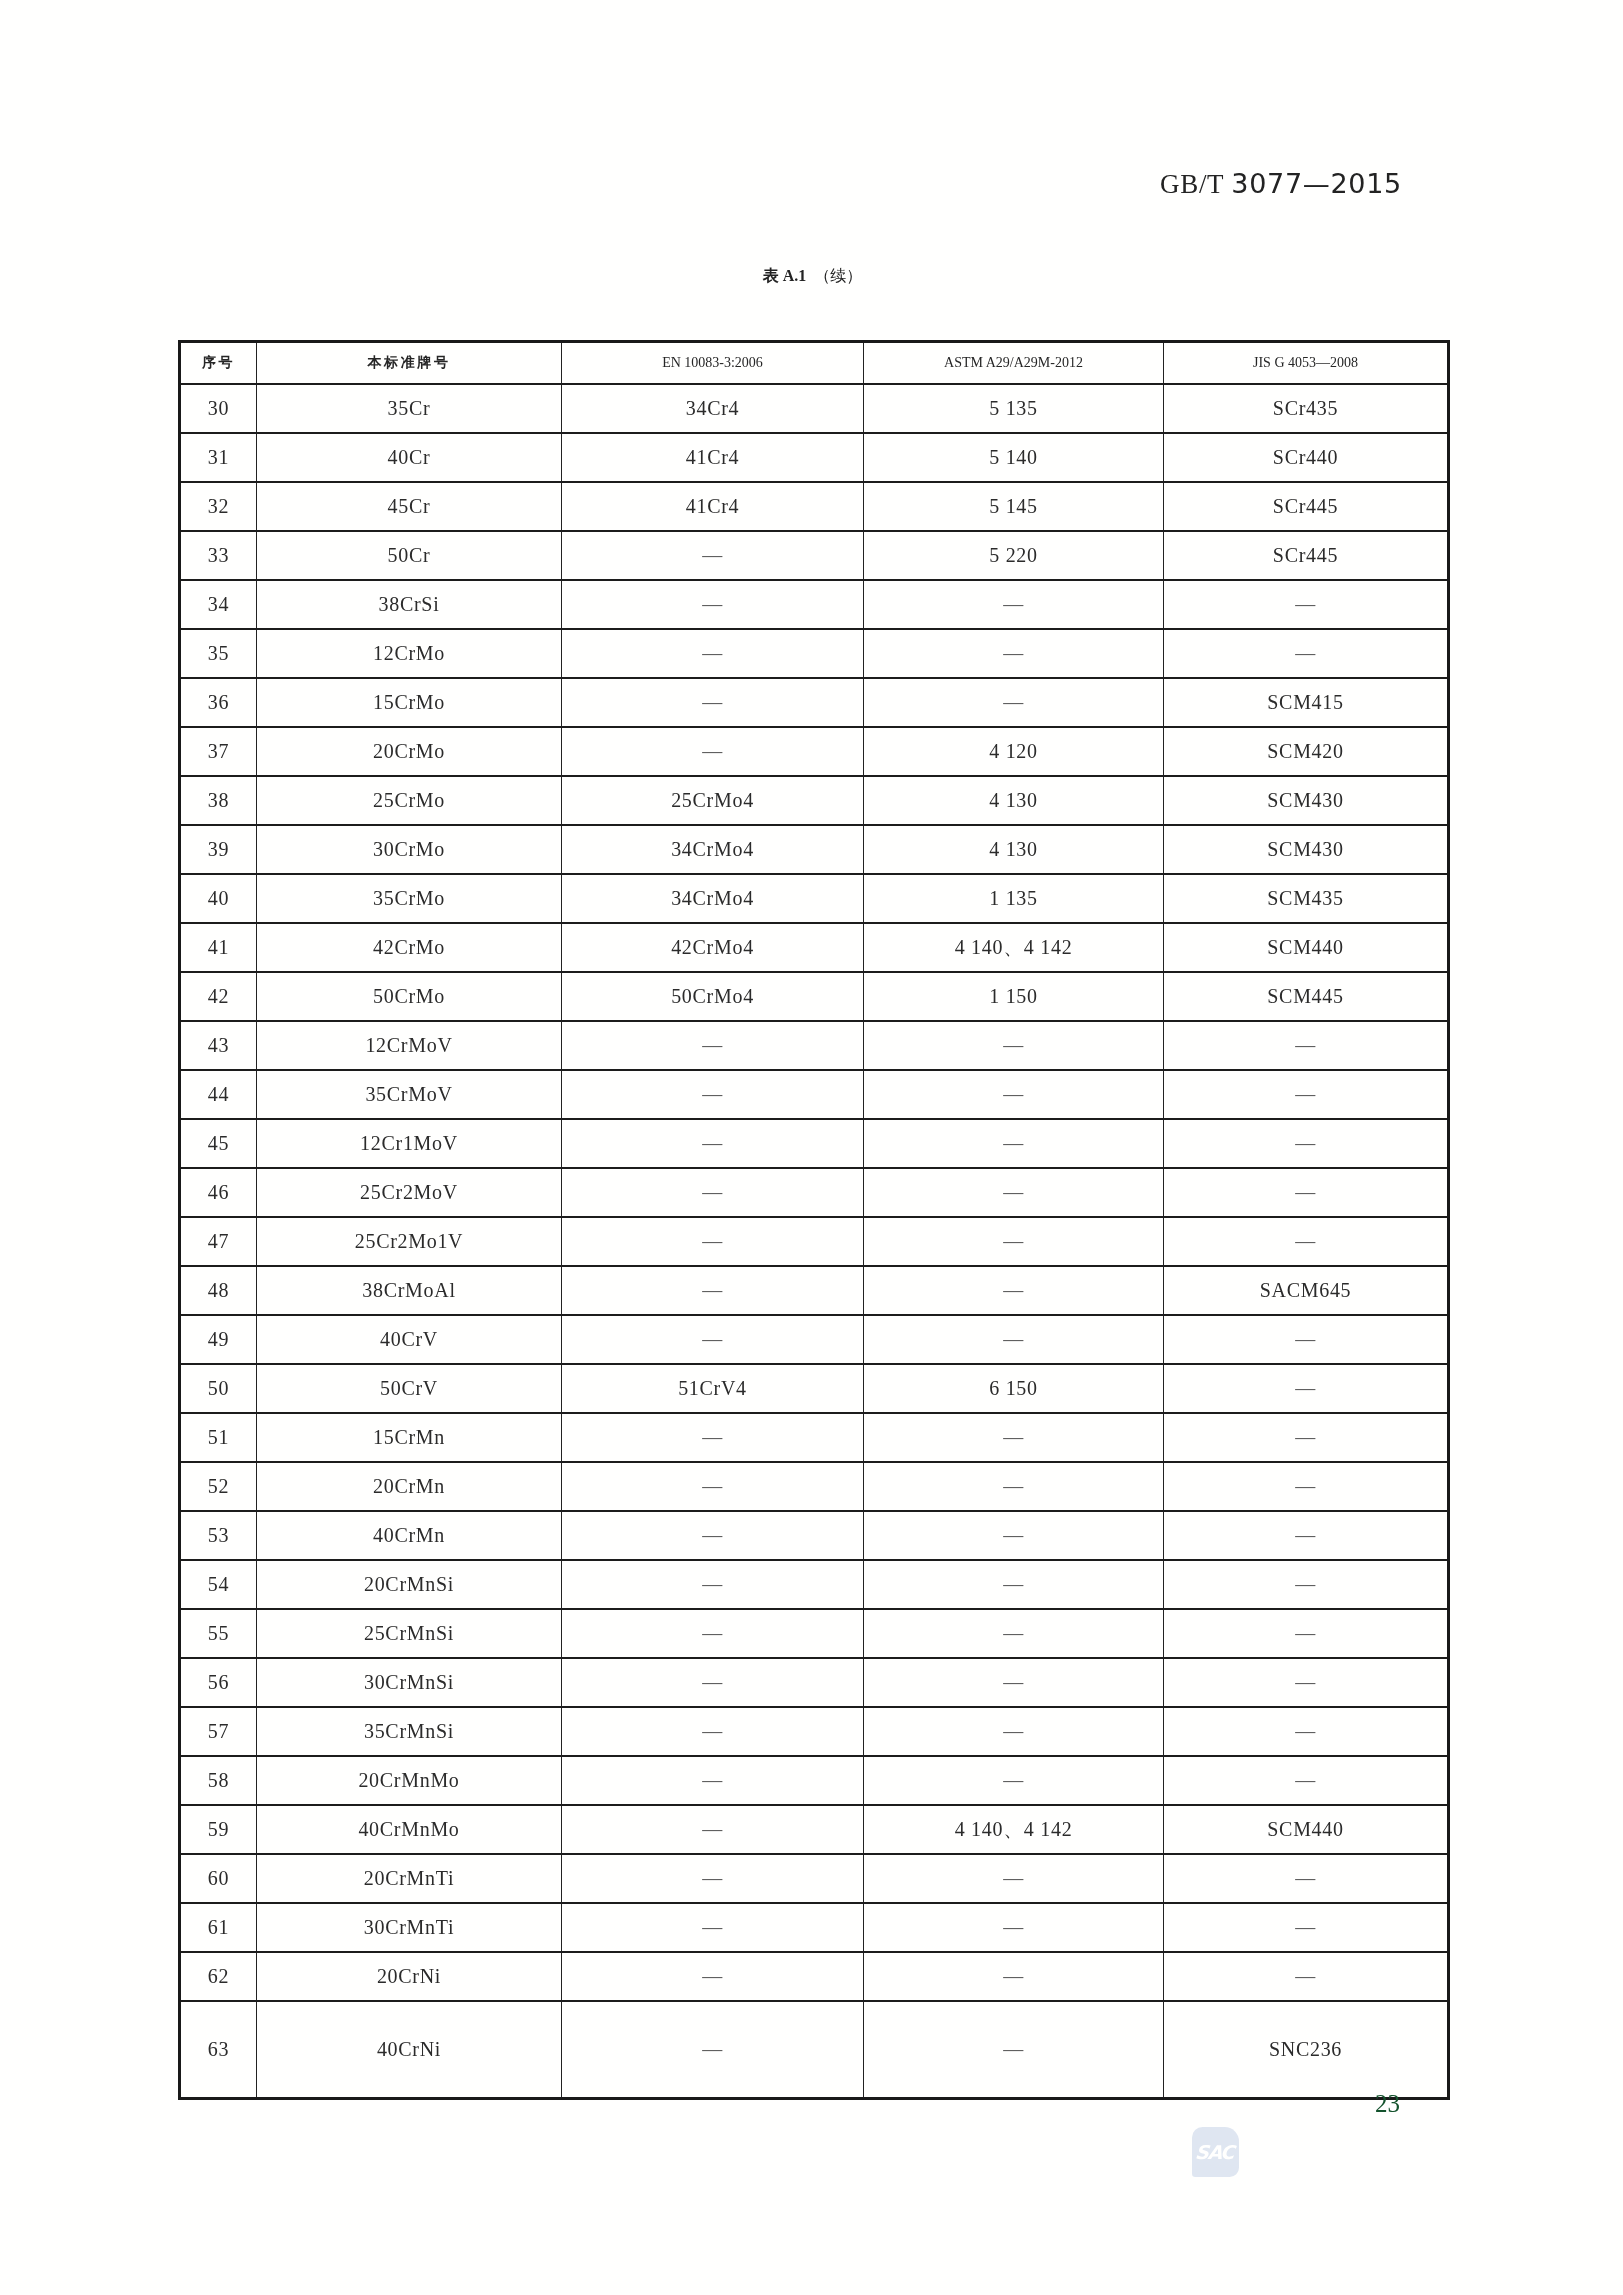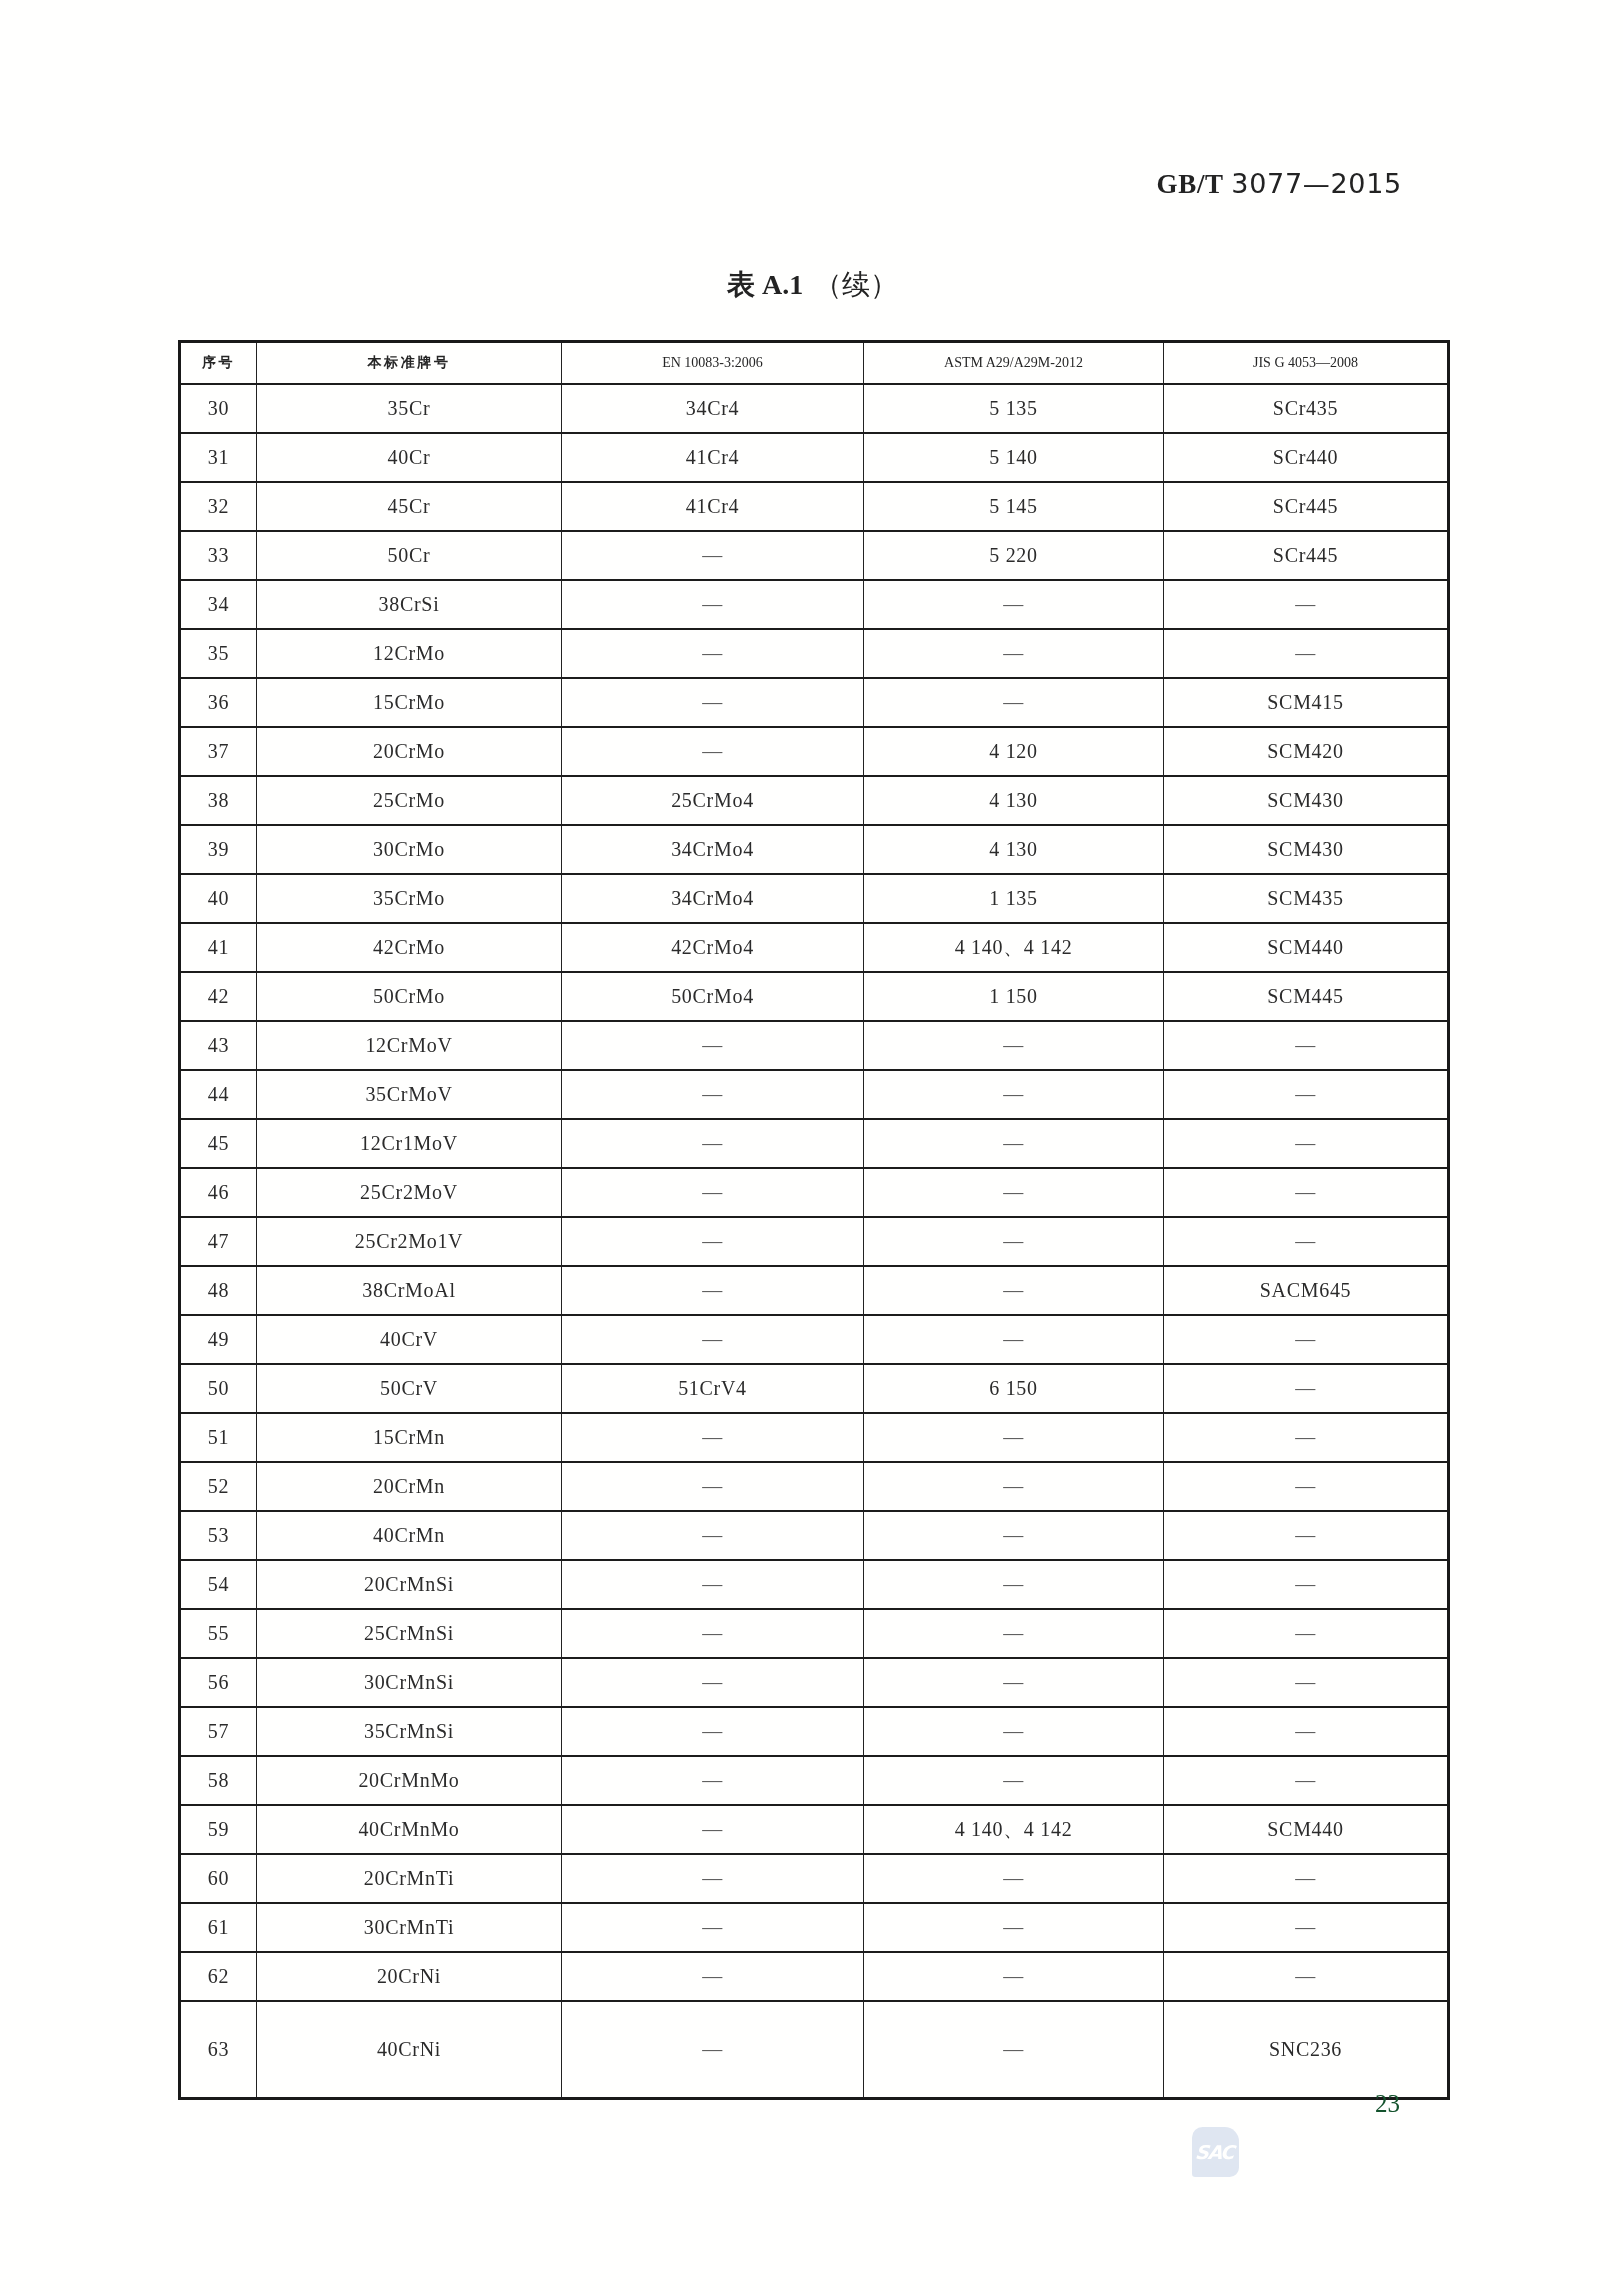--- a/index.html
+++ b/index.html
@@ -20,36 +20,36 @@
   
   .standard-code {
     position: absolute;
     top: 168px;
     right: 221px;
     font-size: 27px;
     letter-spacing: 0.7px;
     white-space: nowrap;
   }
   .standard-code .code-prefix {
-    font-weight: bold;
+    font-weight: normal;
     font-family: "Liberation Serif", "DejaVu Serif", serif;
   }
   .standard-code .code-number {
     font-family: "DejaVu Sans", "Liberation Sans", sans-serif;
     font-weight: normal;
   }
 
   
   .table-caption {
     position: absolute;
     top: 266px;
     left: 178px;
     width: 1269px;
     text-align: center;
-    font-size: 28px;
+    font-size: 16px;
     white-space: nowrap;
   }
   .table-caption .caption-main { font-weight: bold; }
   .table-caption .caption-cont { font-weight: normal; margin-left: 3.9px; }
 
   
   .grade-table {
     position: absolute;
     top: 340px;
     left: 178px;

